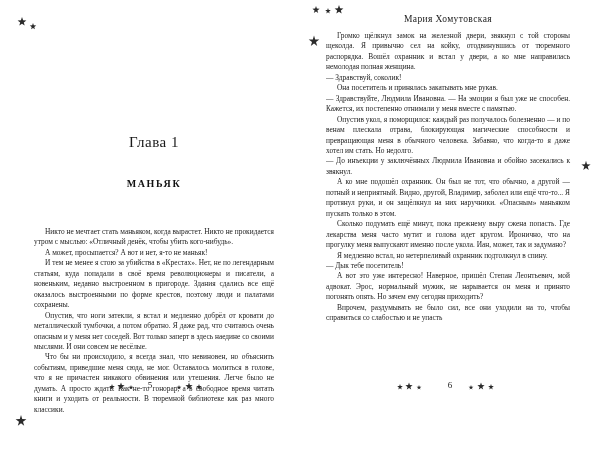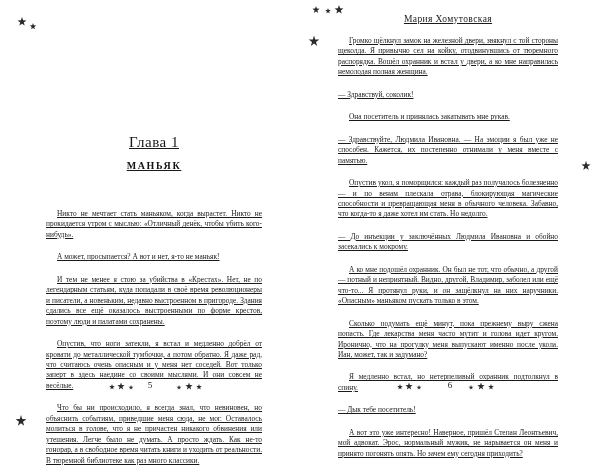--- a/index.html
+++ b/index.html
@@ -20,21 +20,20 @@
     display: flex;
     width: 600px;
     height: 471px;
     box-sizing: border-box;
   }
   .leaf {
     position: relative;
     width: 300px;
     height: 402px;
     box-sizing: border-box;
-    text-decoration: underline;
   }
   .leaf-left {
     padding: 14px 26px 0 34px;
   }
   .leaf-right {
     padding: 14px 30px 0 26px;
   }
 
   
   .running-head {
@@ -47,21 +46,21 @@
   }
 
   
   .chapter-block {
     margin-top: 120px;
     text-align: center;
   }
   .chapter-num {
     font-size: 15px;
     letter-spacing: 0.5px;
-    margin-bottom: 9px;
+    margin-bottom: 27px;
     color: #1a1a1a;
   }
   .chapter-title {
     font-size: 10px;
     font-weight: bold;
     letter-spacing: 1.6px;
     margin-bottom: 4px;
     color: #111;
   }
 
@@ -73,21 +72,21 @@
     color: #1c1c1c;
     hyphens: auto;
   }
   .leaf-left .body-text {
     margin-top: 38px;
   }
   .leaf-right .body-text {
     margin-top: 0;
   }
   .body-text p {
-    margin: 12px;
+    margin: 0;
     text-indent: 11px;
   }
   .body-text p.noindent {
     text-indent: 0;
   }
 
   
   .folio {
     position: absolute;
     bottom: 12px;
@@ -218,21 +217,21 @@
       </span>
 
       <div class="running-head">Мария Хомутовская</div>
 
       <div class="body-text">
         <p>Громко щёлкнул замок на железной двери, звякнул с той стороны щеколда. Я привычно сел на койку, отодвинувшись от тюремного распорядка. Вошёл охранник и встал у двери, а ко мне направилась немолодая полная женщина.</p>
         <p class="noindent">— Здравствуй, соколик!</p>
         <p>Она посетитель и принялась закатывать мне рукав.</p>
         <p class="noindent">— Здравствуйте, Людмила Ивановна. — На эмоции я был уже не способен. Кажется, их постепенно отнимали у меня вместе с памятью.</p>
         <p>Опустив укол, я поморщился: каждый раз получалось болезненно — и по венам плескала отрава, блокирующая магические способности и превращающая меня в обычного человека. Забавно, что когда-то я даже хотел им стать. Но недолго.</p>
-        <p class="noindent">— До инъекции у заключённых Людмила Ивановна и обойно засекались к мокрому.</p>
+        <p class="noindent">— До инъекции у заключённых Людмила Ивановна и обойно засекались к звякнул.</p>
         <p>А ко мне подошёл охранник. Он был не тот, что обычно, а другой — потный и неприятный. Видно, другой, Владимир, заболел или ещё что-то... Я протянул руки, и он защёлкнул на них наручники. «Опасным» маньяком пускать только в этом.</p>
         <p>Сколько подумать ещё минут, пока прежнему выру сжена попасть. Где лекарства меня часто мутит и голова идет кругом. Иронично, что на прогулку меня выпускают именно после укола. Иан, может, так и задумано?</p>
         <p>Я медленно встал, но нетерпеливый охранник подтолкнул в спину.</p>
         <p class="noindent">— Дык тебе посетитель!</p>
         <p>А вот это уже интересно! Наверное, пришёл Степан Леонтьевич, мой адвокат. Эрос, нормальный мужик, не нарывается он меня и принято погонять опять. Но зачем ему сегодня приходить?</p>
         <p>Впрочем, раздумывать не было сил, все они уходили на то, чтобы справиться со слабостью и не упасть</p>
       </div>
 
       <span class="orn orn-rfooter-left">
         <svg width="30" height="12" viewBox="0 0 30 12">

